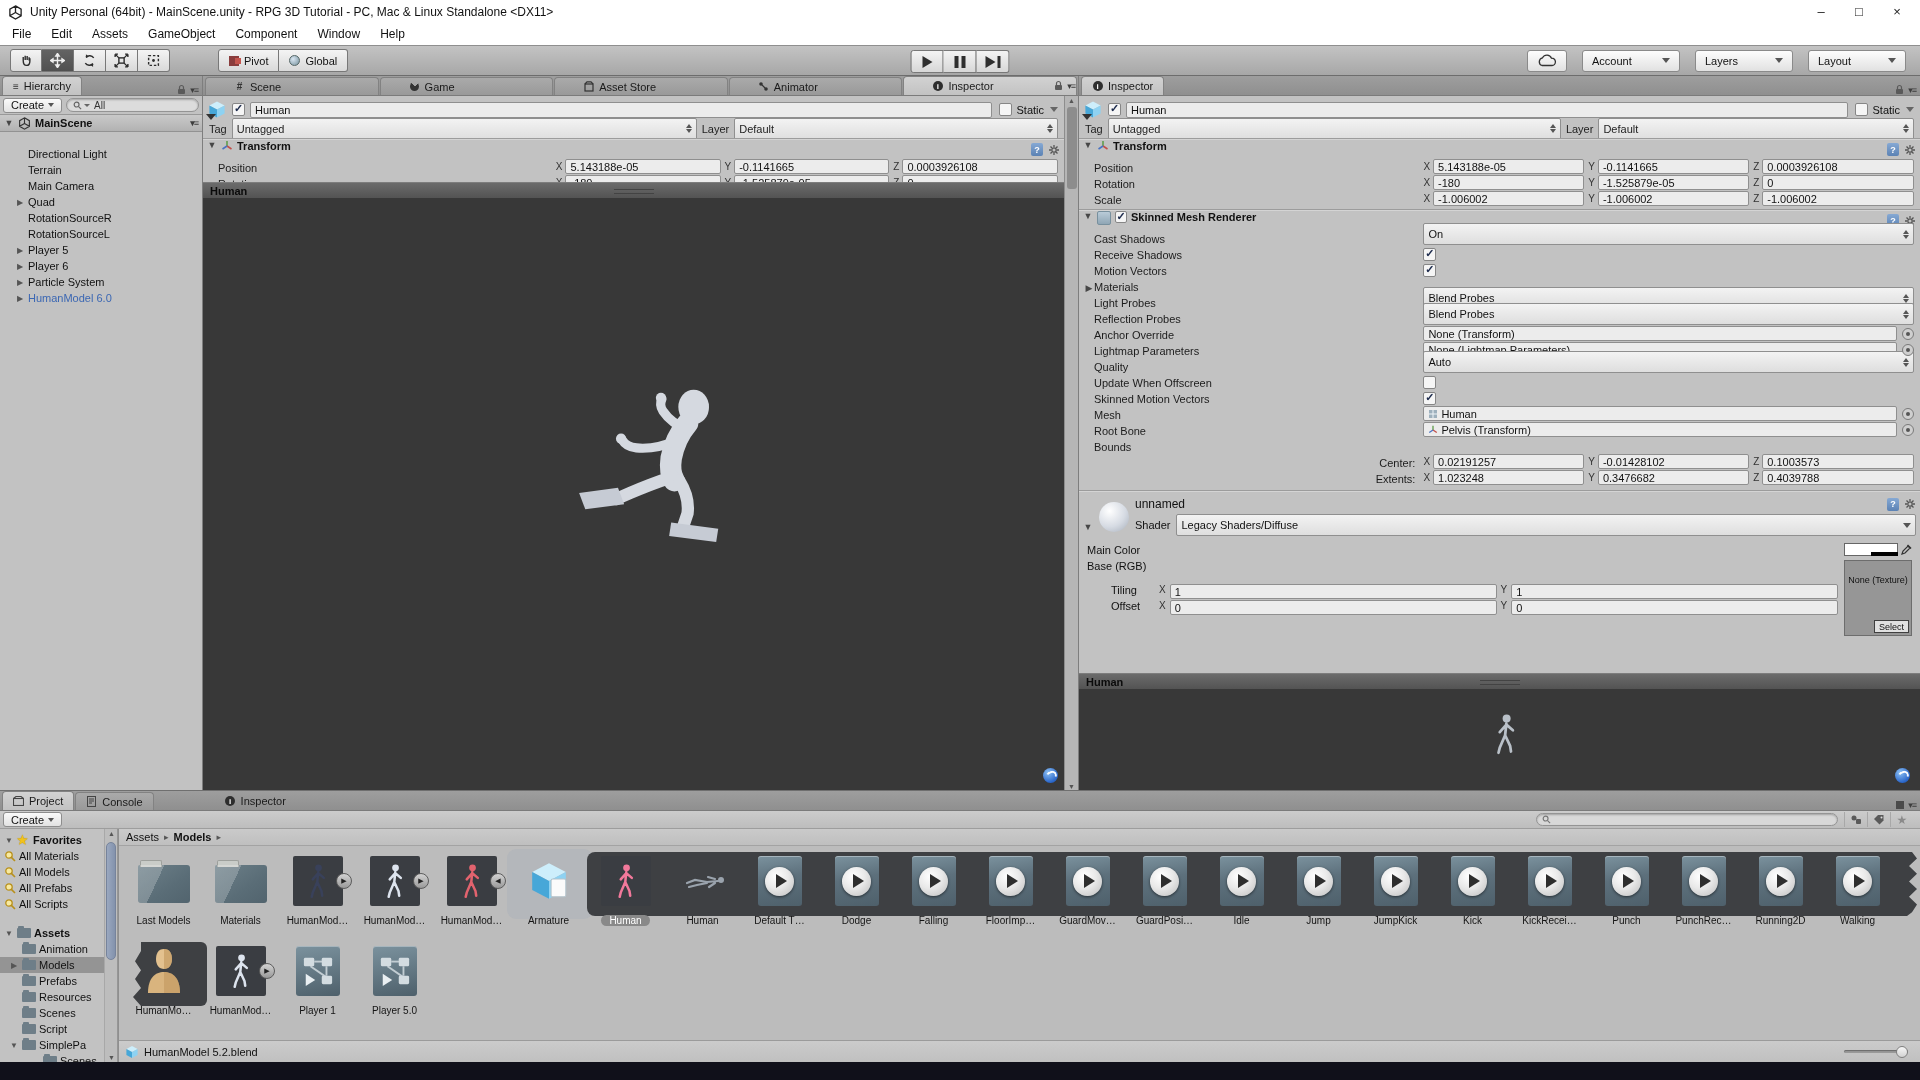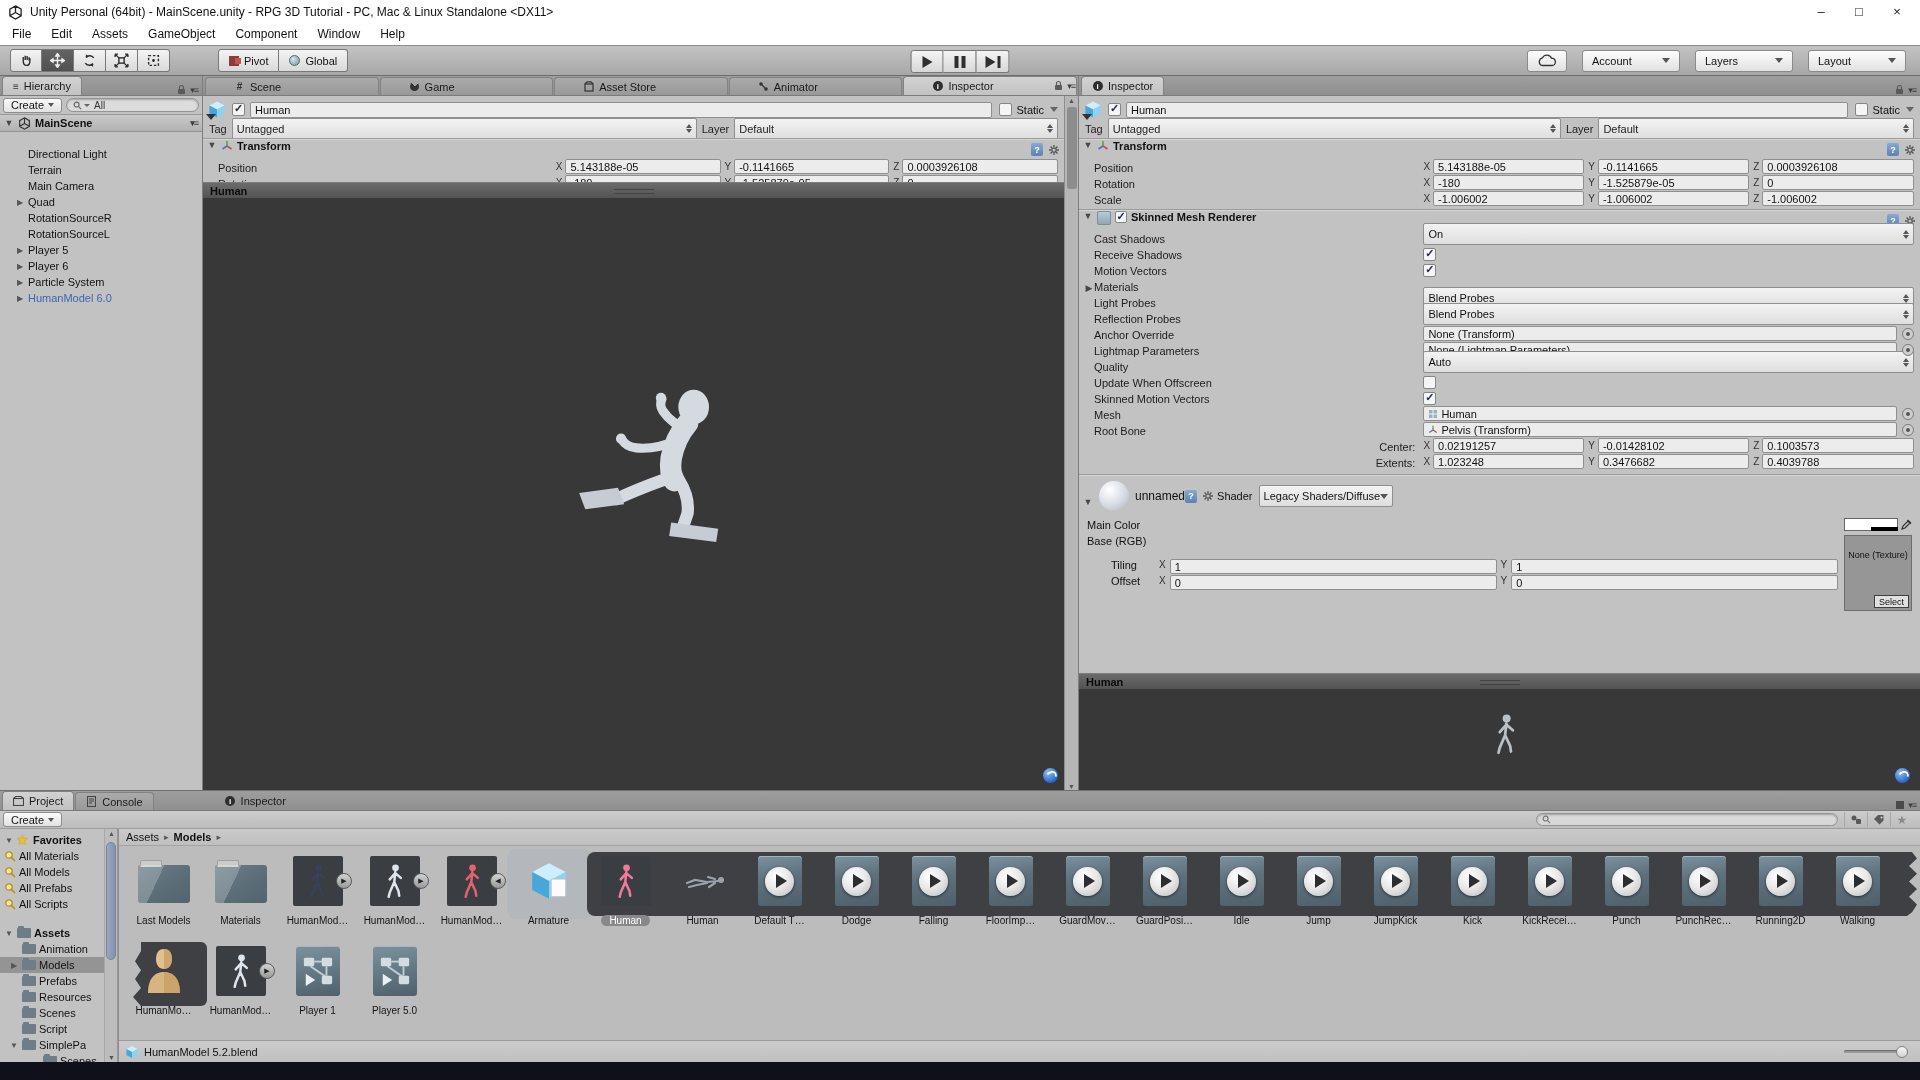--- a/index.html
+++ b/index.html
@@ -111,21 +111,21 @@
 .axis b{font-weight:normal;font-size:10px;color:#333}
 .pick{width:12px;height:12px;border-radius:50%;background:#cfcfcf;border:1px solid #7a7a7a;flex:none;position:relative;margin-left:1px}
 .pick::after{content:"";position:absolute;left:3px;top:3px;width:4px;height:4px;border-radius:50%;background:#555}
 .foldrow{padding-left:5px}
 .cliprow{height:7px;overflow:hidden;flex:none}
 
 
 .mat-hdr{display:flex;gap:6px;padding:5px 4px 3px;flex:none;align-items:center}
 .matfold{align-self:flex-end;margin-bottom:4px}
 .sphere{width:30px;height:30px;border-radius:50%;background:radial-gradient(circle at 35% 30%,#fff,#d6dbe3 55%,#a6aeba);flex:none}
-.mat-col{flex:1;display:flex;flex-direction:row;gap:3px;min-width:0}
+.mat-col{flex:1;display:flex;flex-direction:column;gap:3px;min-width:0}
 .matname-row{display:flex;align-items:center;font-size:12px}
 .shaderrow{display:flex;align-items:center;gap:6px;font-size:11px}
 .mat-body{position:relative;padding:3px 82px 4px 8px;flex:none}
 .mrow{height:16px;display:flex;align-items:center;font-size:11px}
 .tilerow{display:flex;height:16px;padding-left:24px;gap:4px}
 .tlabel{width:44px;font-size:11px}
 .tilerow b{font-weight:normal;font-size:10px;color:#333}
 .swatchwrap{position:absolute;top:4px;right:8px;display:flex;align-items:center;gap:3px}
 .swatch{width:54px;height:13px;background:#fff;border:1px solid #666;position:relative}
 .swatch::after{content:"";position:absolute;right:-1px;bottom:-1px;width:52%;height:4px;background:#000}
@@ -838,20 +838,23 @@
               <line x1="6" y1="6" x2="6" y2="1" stroke="#5f9e4c" stroke-width="1.6"></line>
               <line x1="6" y1="6" x2="10.5" y2="9" stroke="#c34f4a" stroke-width="1.6"></line>
               <line x1="6" y1="6" x2="1.5" y2="9" stroke="#4a73c3" stroke-width="1.6"></line>
             </svg>
             <span>Pelvis (Transform)</span>
           </div>
           <span class="pick"></span>
         </div>
       </div>
     <div class="proprow">
+        <span class="plabel">Bounds</span>
+      </div>
+    <div class="proprow">
         <span class="plabel ralign">Center:</span>
         <div class="pctrl">
       <div class="axis">
             <b>X</b>
             <div class="field">
               <span>0.02191257</span>
             </div>
           </div>
       <div class="axis">
             <b>Y</b>

